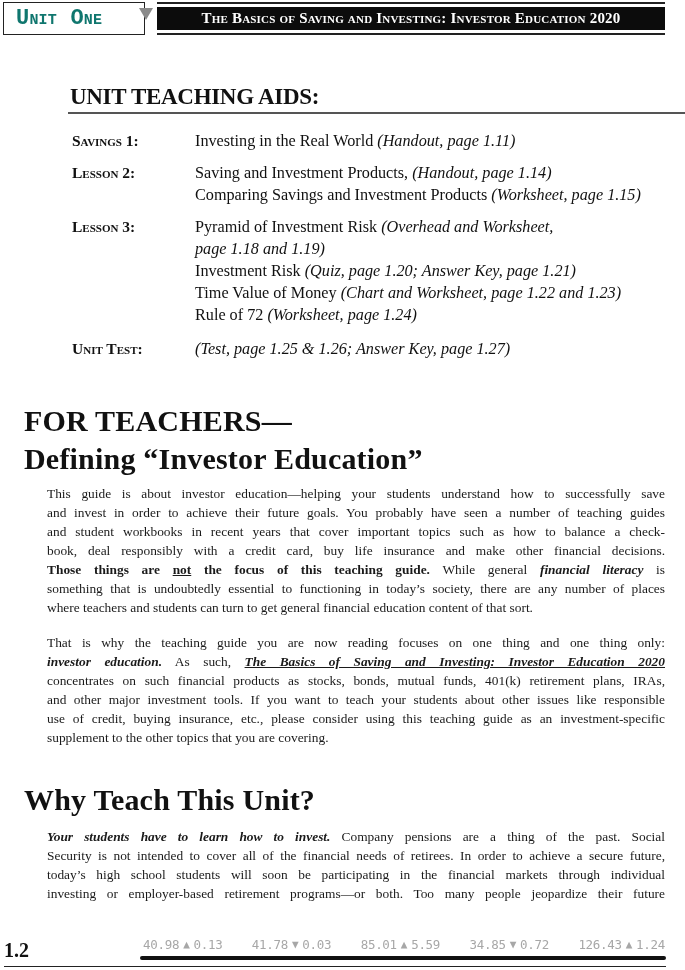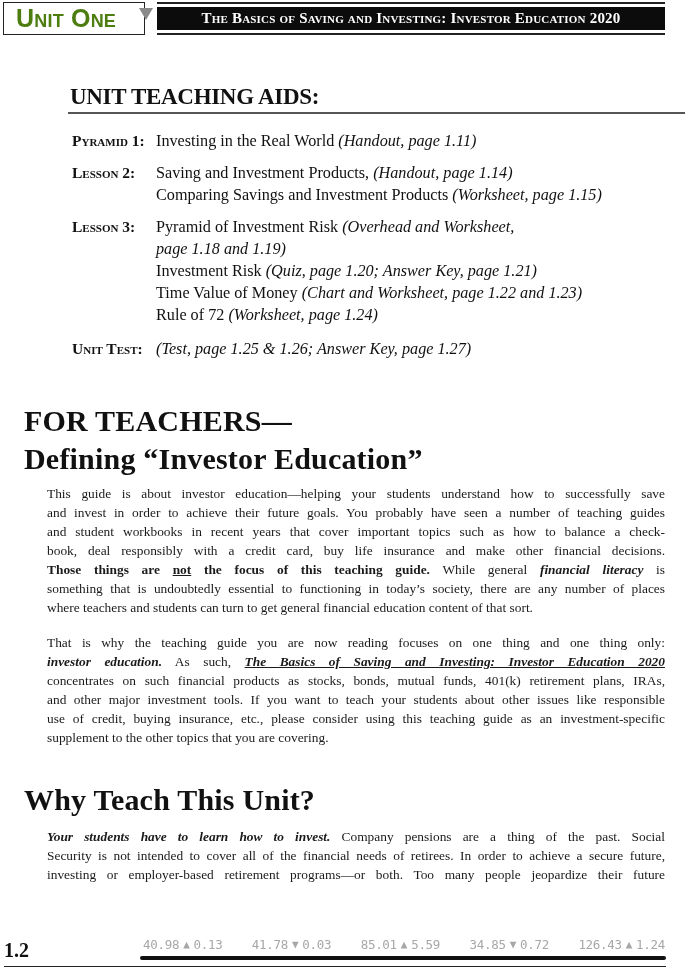--- a/index.html
+++ b/index.html
@@ -6,22 +6,22 @@
   html, body { width: 685px; height: 970px; background: #ffffff; overflow: hidden; }
   body { position: relative; font-family: "Liberation Serif", "DejaVu Serif", serif; color: #111; }
 
   
   .unit-box {
     position: absolute; left: 3px; top: 2px; width: 142px; height: 33px;
     border: 1.5px solid #222; background: #fff;
     display: flex; align-items: center; padding-left: 12px;
   }
   .unit-box span {
-    font-family: Liberation Sans, sans-serif; font-weight: bold; font-size: 25px;
-    font-variant: small-caps; letter-spacing: 0.2px; color: #4d7c0f;
+    font-family: Liberation Mono, monospace; font-weight: bold; font-size: 22px;
+    font-variant: small-caps; letter-spacing: 0.2px; color: #0f766e;
   }
   .header-arrow {
     position: absolute; left: 139px; top: 8px; width: 0; height: 0;
     border-left: 7px solid transparent; border-right: 7px solid transparent;
     border-top: 12px solid #8a8a8a;
   }
   .header-rule-top { position: absolute; left: 157px; top: 2px; width: 508px; height: 2px; background: #222; }
   .header-band {
     position: absolute; left: 157px; top: 7px; width: 508px; height: 23px; background: #0c0c0c;
     display: flex; align-items: center; justify-content: center;
@@ -38,21 +38,21 @@
     font-family: "Liberation Serif", serif; font-weight: 900; font-size: 23px; letter-spacing: -0.3px;
   }
   .aids-rule { position: absolute; left: 68px; top: 112px; width: 617px; height: 2px; background: #555; }
 
   .lesson { position: absolute; left: 72px; font-size: 16.2px; line-height: 22px; }
   .lesson .lbl {
     position: absolute; left: 0; top: 0; width: 85px;
     font-weight: bold; font-variant: small-caps; font-size: 15.5px;
   }
   .lesson .items { position: absolute; left: 84px; top: 0; white-space: nowrap; }
-  .lesson .items div { height: 22px; }
+  .lesson .items div { height: 22px; margin-left: 39px; }
   .lesson i { font-style: italic; }
 
   
   .h-big {
     position: absolute; left: 24px;
     font-family: "Liberation Serif", serif; font-weight: bold; font-size: 30px; line-height: 34px; letter-spacing: 0.2px;
   }
   .para {
     position: absolute; left: 47px; width: 618px;
     font-size: 13.4px; line-height: 19px; text-align: justify; color: #1a1a1a;
@@ -93,21 +93,21 @@
 <div class="header-rule-top"></div>
 <div class="header-band">
   <span>The Basics of Saving and Investing: Investor Education 2020</span>
 </div>
 <div class="header-rule-bottom"></div>
 
 <div class="aids-title">UNIT TEACHING AIDS:</div>
 <div class="aids-rule"></div>
 
 <div class="lesson" style="top:130px;">
-  <span class="lbl">Pyramid 1:</span>
+  <span class="lbl">Savings 1:</span>
   <div class="items">
     <div><span>Investing in the Real World </span><i>(Handout, page 1.11)</i></div>
   </div>
 </div>
 
 <div class="lesson" style="top:162px;">
   <span class="lbl">Lesson 2:</span>
   <div class="items">
     <div><span>Saving and Investment Products, </span><i>(Handout, page 1.14)</i></div>
     <div><span>Comparing Savings and Investment Products </span><i>(Worksheet, page 1.15)</i></div>
@@ -152,20 +152,21 @@
   <span class="line">and other major investment tools.  If you want to teach your students about other issues like responsible</span>
   <span class="line">use of credit, buying insurance, etc., please consider using this teaching guide as an investment-specific</span>
   <span class="line last">supplement to the other topics that you are covering.</span>
 </div>
 
 <div class="h-why">Why Teach This Unit?</div>
 
 <div class="para" style="top:827px;">
   <span class="line"><b><i>Your students have to learn how to invest.</i></b><span>  Company pensions are a thing of the past.  Social</span></span>
   <span class="line">Security is not intended to cover all of the financial needs of retirees.  In order to achieve a secure future,</span>
+  <span class="line">today’s high school students will soon be participating in the financial markets through individual</span>
   <span class="line">investing or employer-based retirement programs—or both. Too many people jeopardize their future</span>
 </div>
 
 <div class="page-num">1.2</div>
 
 <div class="ticker">
   <span class="tk">
       <span>40.98</span>
       <span class="arr">▲</span>
       <span>0.13</span>

